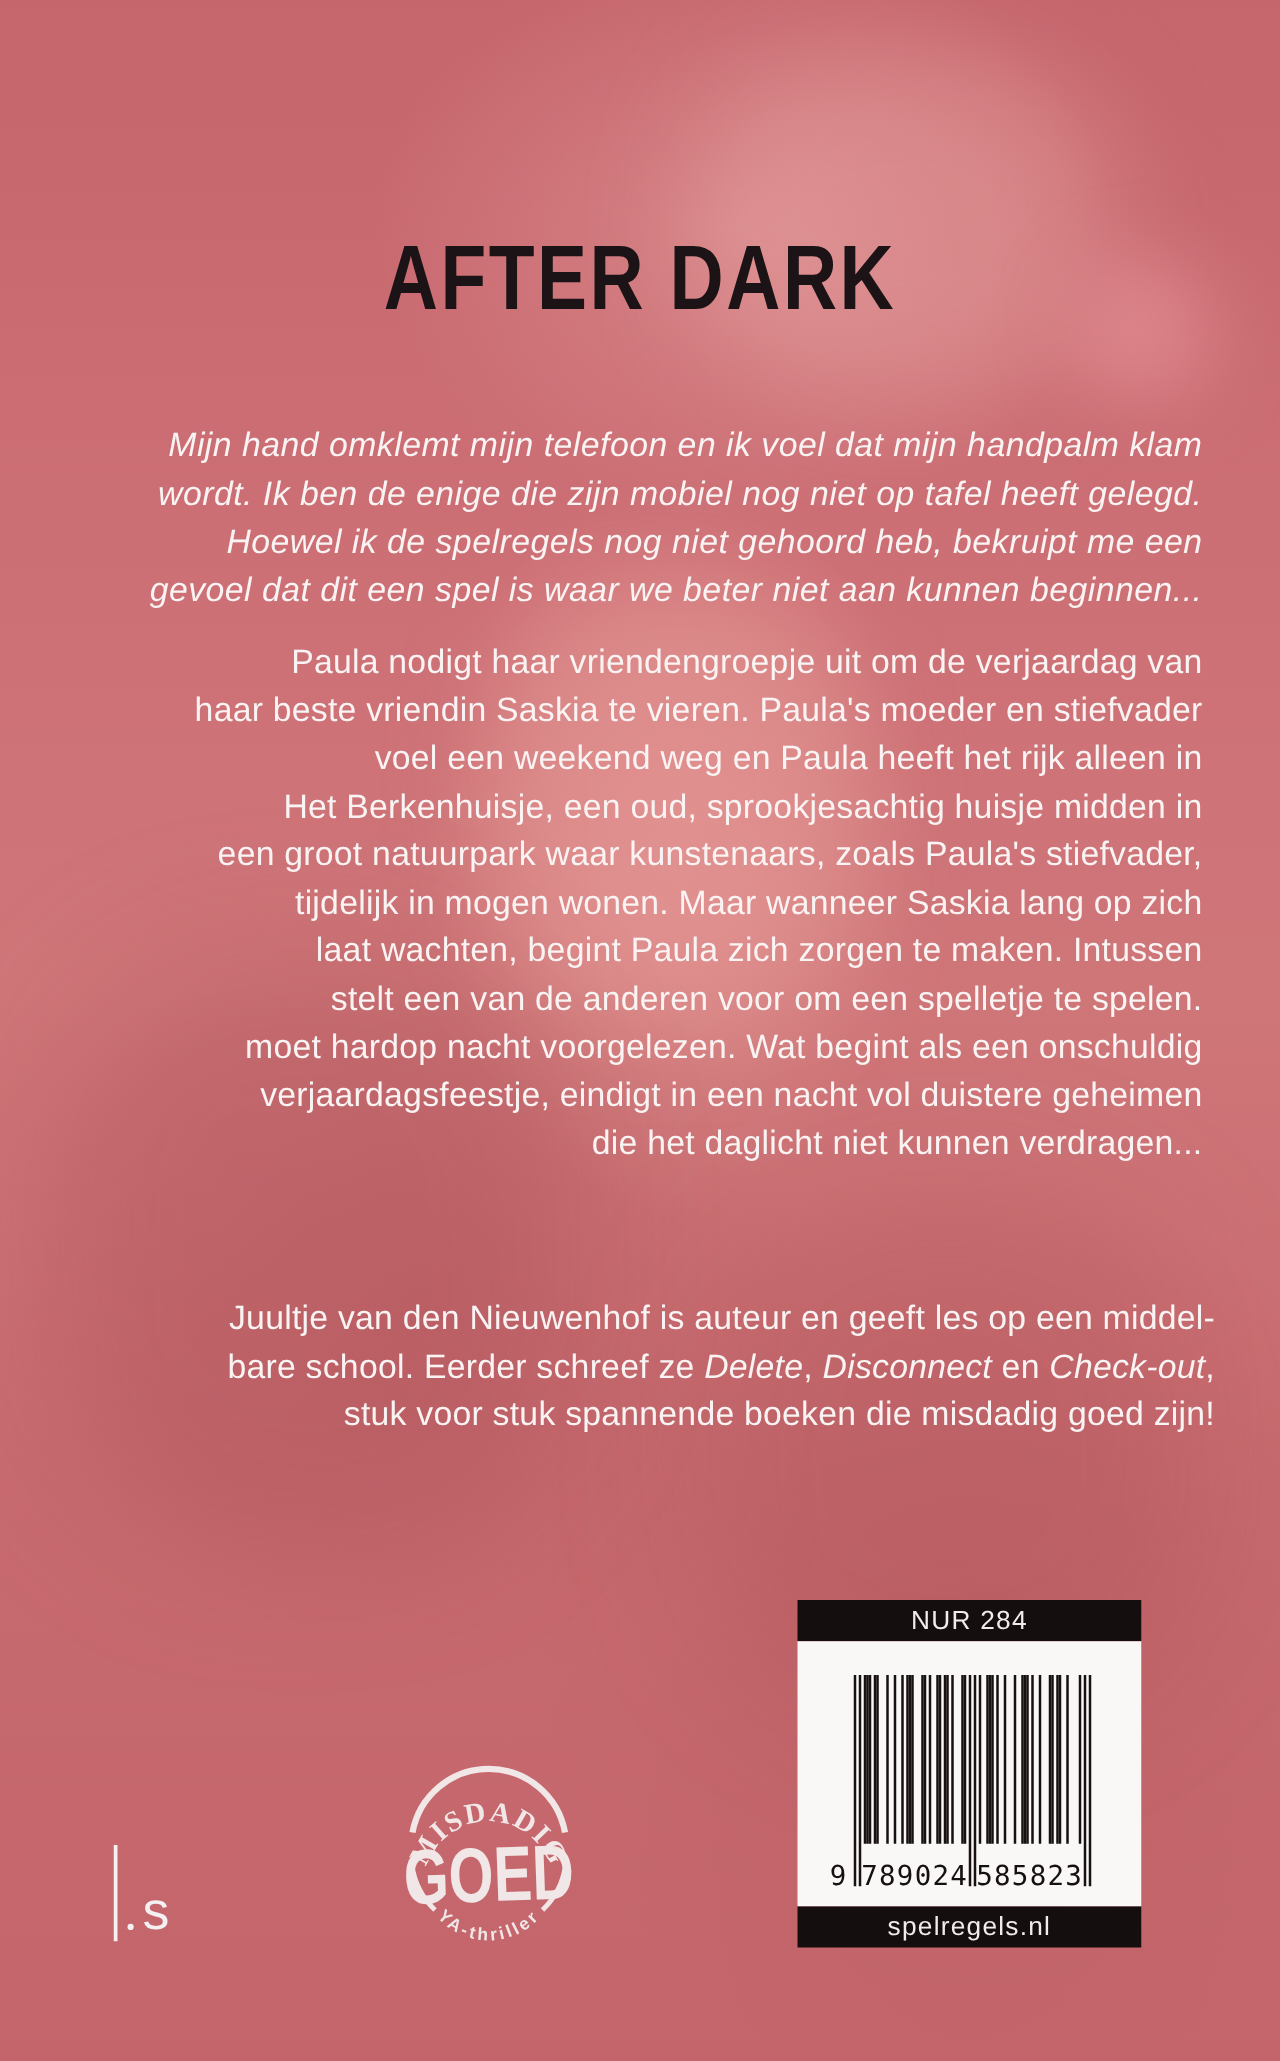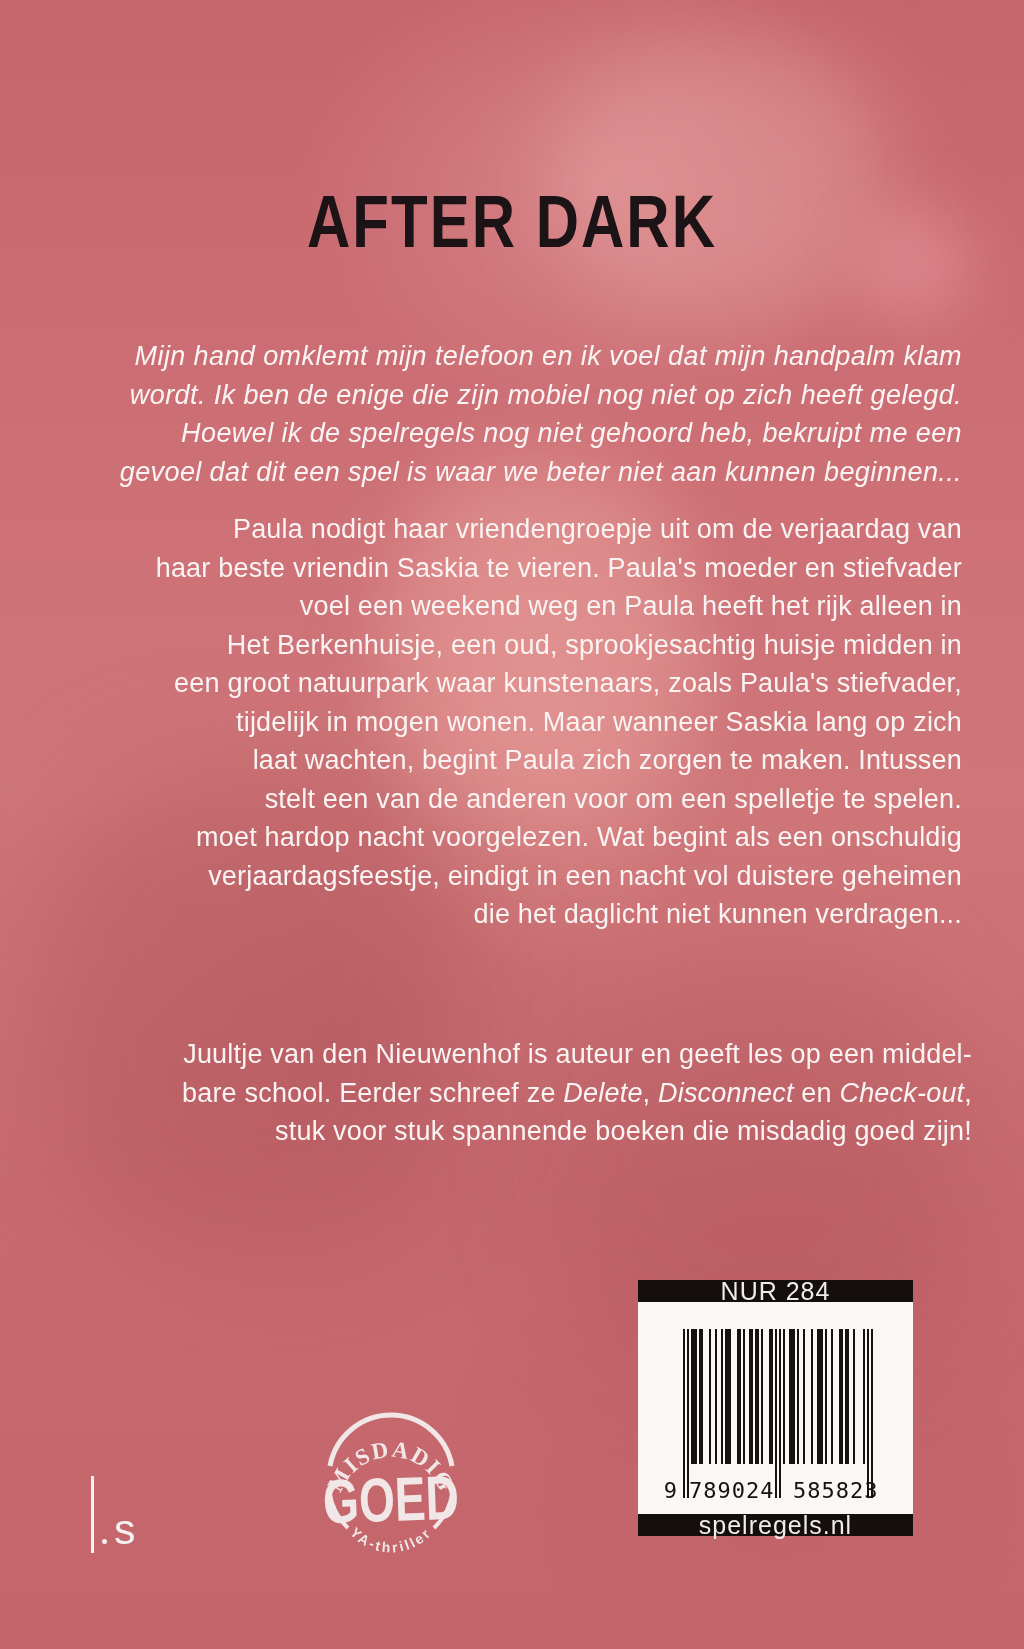--- a/index.html
+++ b/index.html
@@ -35,30 +35,30 @@
     text-align:right;color:#f9f4f3;
     font-size:27px;line-height:38.5px;
   }
   .intro{top:337px;font-style:italic;letter-spacing:0.4px;}
   .synopsis{top:510px;letter-spacing:0.2px;}
   .bio{top:1035px;left:52px;width:920px;letter-spacing:0.2px;}
   .bio .it{font-style:italic;}
 
   
   .barcode-box{position:absolute;left:638px;top:1280px;width:275px;}
-  .band{height:22px;background:#150e0f;color:#efecea;
+  .band{height:33px;background:#150e0f;color:#efecea;
         display:flex;align-items:center;justify-content:center;
-        font-size:25px;letter-spacing:1px;}
+        font-size:21px;letter-spacing:1px;}
   .bc-white{position:relative;height:212px;background:#faf8f6;}
   .bc-white svg{position:absolute;left:0;top:0;}
   .bc-digit{position:absolute;color:#161011;font-family:"DejaVu Sans Mono", monospace;
             font-size:22px;letter-spacing:1px;top:176px;}
   .bc-d0{left:14px;width:26px;text-align:right;}
   .bc-d1{left:51px;width:86px;}
-  .bc-d2{left:155px;width:86px;}
+  .bc-d2{left:143px;width:86px;}
 
   
   .badge{position:absolute;left:312px;top:1400px;opacity:0.94;}
 
   
   .ls-logo{position:absolute;left:88px;top:1474px;width:80px;height:86px;color:#f5f0f1;}
   .ls-bar{position:absolute;left:3px;top:2px;width:2.5px;height:77px;background:#f5f0f1;}
   .ls-dot{position:absolute;left:14px;top:65px;width:5px;height:5px;border-radius:50%;background:#f5f0f1;}
   .ls-s{position:absolute;left:26px;top:34px;font-size:43px;line-height:43px;font-weight:400;}
 </style>
@@ -70,21 +70,21 @@
   <div class="blob face"></div>
   <div class="blob cheek"></div>
   <div class="blob phone"></div>
   <div class="blob dark1"></div>
   <div class="blob dark2"></div>
 
   <div class="title">AFTER DARK</div>
 
   <div class="textblock intro">
     <div>Mijn hand omklemt mijn telefoon en ik voel dat mijn handpalm klam</div>
-    <div>wordt. Ik ben de enige die zijn mobiel nog niet op zich heeft gelegd.</div>
+    <div>wordt. Ik ben de enige die zijn mobiel nog niet op tafel heeft gelegd.</div>
     <div>Hoewel ik de spelregels nog niet gehoord heb, bekruipt me een</div>
     <div>gevoel dat dit een spel is waar we beter niet aan kunnen beginnen...</div>
   </div>
 
   <div class="textblock synopsis">
     <div>Paula nodigt haar vriendengroepje uit om de verjaardag van</div>
     <div>haar beste vriendin Saskia te vieren. Paula's moeder en stiefvader</div>
     <div>voel een weekend weg en Paula heeft het rijk alleen in</div>
     <div>Het Berkenhuisje, een oud, sprookjesachtig huisje midden in</div>
     <div>een groot natuurpark waar kunstenaars, zoals Paula's stiefvader,</div>

